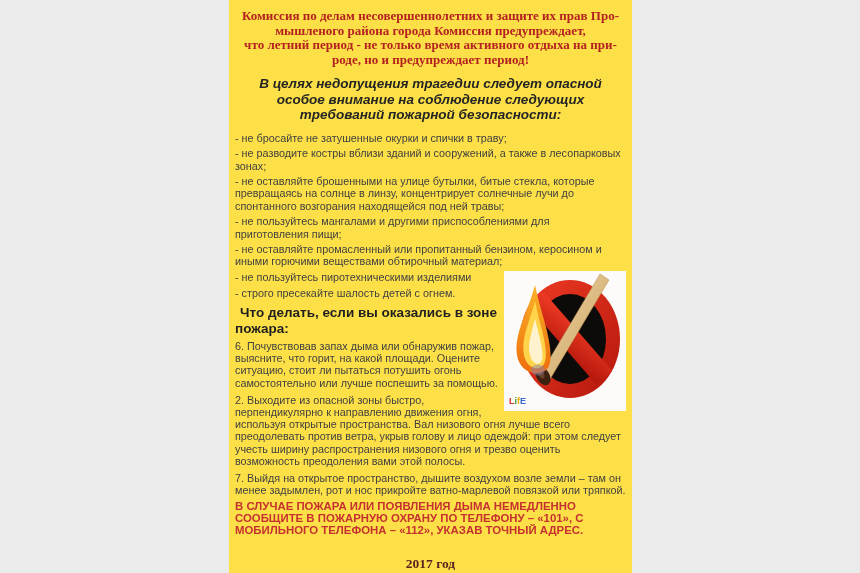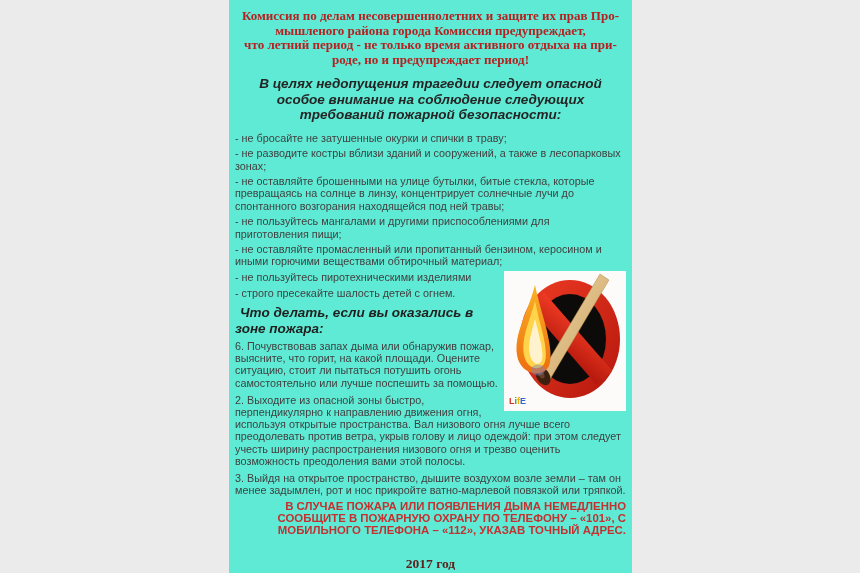--- a/index.html
+++ b/index.html
@@ -15,21 +15,21 @@
     width: 860px;
     height: 573px;
     background: #ebebeb;
   }
   .page {
     position: absolute;
     left: 229px;
     top: 0;
     width: 403px;
     height: 573px;
-    background: #5eead4;
+    background: #fde047;
     box-sizing: border-box;
     padding: 9px 6px 0 6px;
   }
   
   .header-warning {
     text-align: center;
     font-family: "Liberation Serif", serif;
     font-weight: bold;
     font-size: 13px;
     line-height: 14.6px;
@@ -58,33 +58,32 @@
     float: right;
     width: 122px;
     height: 140px;
     margin: 0 0 3px 5px;
     background: #fcfbfa;
   }
   .match-figure svg { display: block; width: 122px; height: 140px; }
   .what-heading {
     margin: 6px 0 4px 0;
     font-weight: bold;
-    font-style: italic;
     font-size: 13.5px;
     line-height: 15.5px;
     color: #1f1f1f;
     text-indent: 5px;
   }
   .step {
     margin: 0 0 5px 0;
   }
   .emergency-notice {
     clear: none;
     margin-top: 3px;
-    text-align: right;
+    text-align: left;
     font-weight: bold;
     font-size: 11.4px;
     line-height: 11.8px;
     color: #c53030;
   }
   .emergency-line { white-space: nowrap; }
   .year-label {
     margin-top: 21px;
     text-align: center;
     font-family: "Liberation Serif", serif;
@@ -161,21 +160,21 @@
         </svg>
       </figure>
 
       <p class="rule">- не пользуйтесь пиротехническими изделиями</p>
       <p class="rule">- строго пресекайте шалость детей с огнем.</p>
 
       <h2 class="what-heading">Что делать, если вы оказались в зоне пожара:</h2>
 
       <p class="step">6. Почувствовав запах дыма или обнаружив пожар, выясните, что горит, на какой площади. Оцените ситуацию, стоит ли пытаться потушить огонь самостоятельно или лучше поспешить за помощью.</p>
       <p class="step">2. Выходите из опасной зоны быстро, перпендикулярно к направлению движения огня, используя открытые пространства. Вал низового огня лучше всего преодолевать против ветра, укрыв голову и лицо одеждой: при этом следует учесть ширину распространения низового огня и трезво оценить возможность преодоления вами этой полосы.</p>
-      <p class="step">3. Выйдя на открытое пространство, дышите воздухом возле земли – там он менее задымлен, рот и нос прикройте ватно-марлевой повязкой или тряпкой.</p>
+      <p class="step">7. Выйдя на открытое пространство, дышите воздухом возле земли – там он менее задымлен, рот и нос прикройте ватно-марлевой повязкой или тряпкой.</p>
 
       <section class="emergency-notice">
         <div class="emergency-line">В СЛУЧАЕ ПОЖАРА ИЛИ ПОЯВЛЕНИЯ ДЫМА НЕМЕДЛЕННО</div>
         <div class="emergency-line">СООБЩИТЕ В ПОЖАРНУЮ ОХРАНУ ПО ТЕЛЕФОНУ – «101», С</div>
         <div class="emergency-line">МОБИЛЬНОГО ТЕЛЕФОНА – «112», УКАЗАВ ТОЧНЫЙ АДРЕС.</div>
       </section>
 
       <div class="year-label">2017 год</div>
     </main>
 

